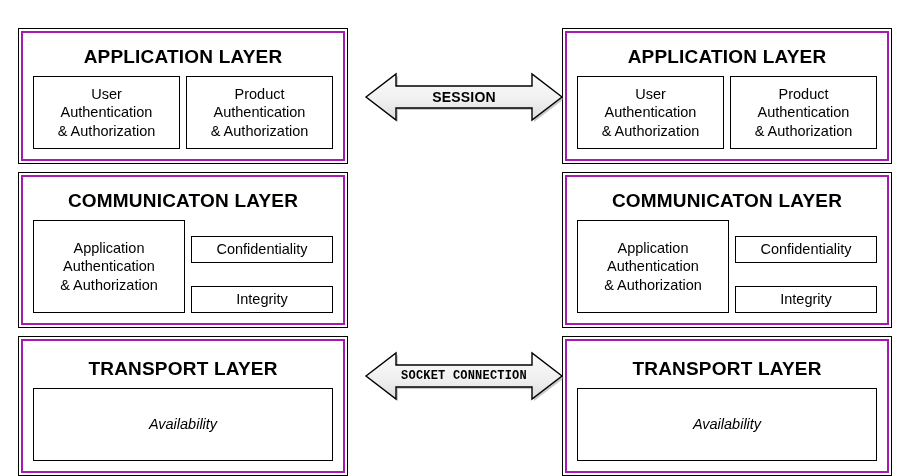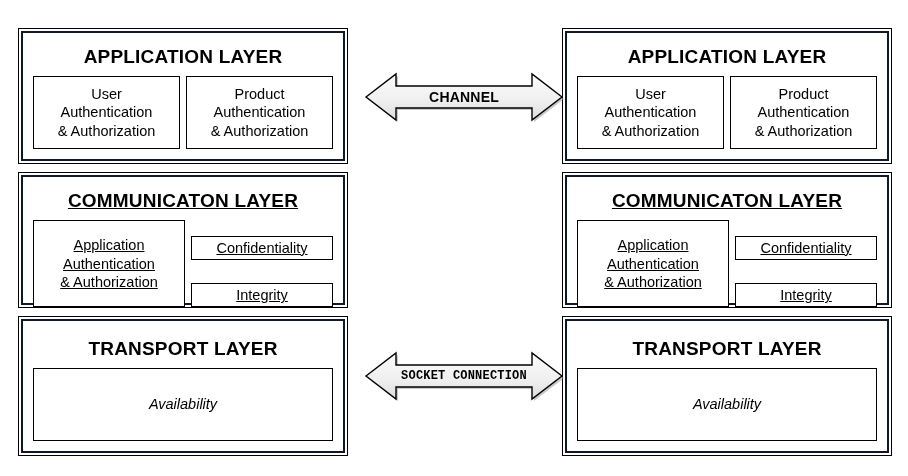--- a/index.html
+++ b/index.html
@@ -36,29 +36,29 @@
   
   .layer {
     box-sizing: border-box;
     border: 1px solid #000000;
     padding: 2px;
     background: #ffffff;
     margin-bottom: 8px;
   }
   .layer-inner {
     box-sizing: border-box;
-    border: 2px solid #0f172a;
+    border: 2px solid #a21caf;
     width: 100%;
     height: 100%;
     padding: 8px 10px 10px 10px;
     display: flex;
     flex-direction: column;
   }
   .layer.app       { height: 136px; }
-  .layer.comm      { height: 136px; text-decoration: underline; }
+  .layer.comm      { height: 156px; }
   .layer.transport { height: 140px; margin-bottom: 16px; }
 
   .layer-title {
     text-align: center;
     font-weight: bold;
     font-size: 19px;
     letter-spacing: 0.2px;
     line-height: 1.1;
     padding: 6px 0 2px 0;
   }
@@ -224,21 +224,21 @@
       <defs>
         <linearGradient id="agrad1" x1="0" y1="0" x2="0" y2="1">
           <stop offset="0%" stop-color="#fbfbfb"></stop>
           <stop offset="55%" stop-color="#f0f0f0"></stop>
           <stop offset="100%" stop-color="#dcdcdc"></stop>
         </linearGradient>
       </defs>
       <path d="M 2,28 L 32,5 L 32,17 L 168,17 L 168,5 L 198,28 L 168,51 L 168,39 L 32,39 L 32,51 Z" fill="#9a9a9a" transform="translate(2,2)" opacity="0.55"></path>
       <path d="M 2,28 L 32,5 L 32,17 L 168,17 L 168,5 L 198,28 L 168,51 L 168,39 L 32,39 L 32,51 Z" fill="url(#agrad1)" stroke="#000000" stroke-width="1.4"></path>
     </svg>
-    <div class="arrow-label">CHANNEL</div>
+    <div class="arrow-label">SESSION</div>
   </div>
 
 
   <div class="arrow a3">
     <svg viewBox="0 0 200 56" xmlns="http://www.w3.org/2000/svg">
       <defs>
         <linearGradient id="agrad3" x1="0" y1="0" x2="0" y2="1">
           <stop offset="0%" stop-color="#fbfbfb"></stop>
           <stop offset="55%" stop-color="#f0f0f0"></stop>
           <stop offset="100%" stop-color="#dcdcdc"></stop>

